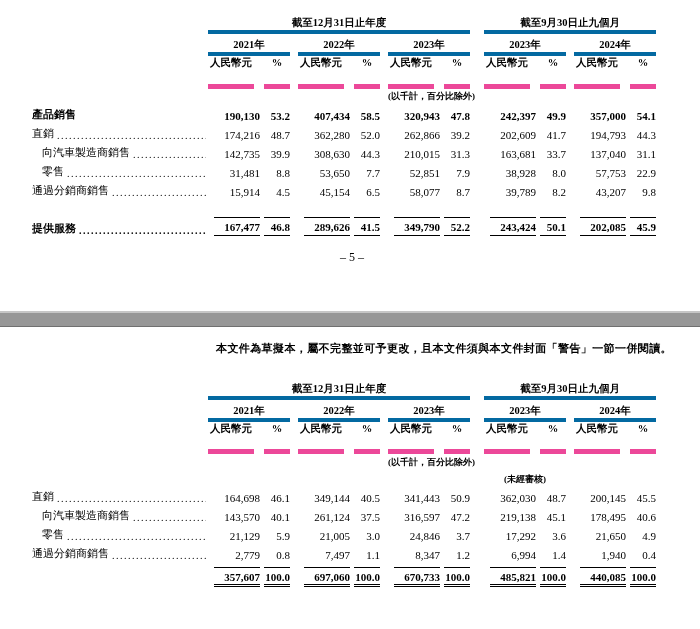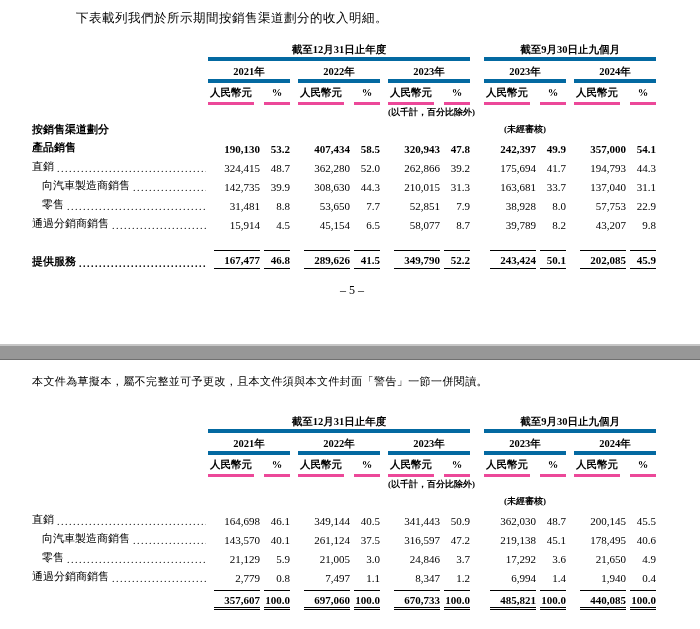--- a/index.html
+++ b/index.html
@@ -14,21 +14,21 @@
   table.fin td{padding:0;vertical-align:bottom;}
   .t1{margin-top:14px;}
   .t2{margin-top:24px;}
 
   
   thead td{font-weight:bold;text-align:center;font-size:10.5px;line-height:1.3;}
   .h-span td{height:16px;}
   .h-year td{height:18px;}
   .h-cur td{height:22px;}
   .span-cell,.year-cell{border-bottom:4px solid #0369a1;padding-bottom:2px;}
-  .hl{display:inline-block;border-bottom:3px solid #ec4899;padding-bottom:2px;}
+  .hl{display:inline-block;border-bottom:5px solid #ec4899;padding-bottom:14px;}
   .hl-num{min-width:46px;text-align:center;}
   .hl-pct{min-width:26px;text-align:center;}
   .cur-num{text-align:left !important;}
   .cur-pct{text-align:right !important;}
   .h-noteA td{height:14px;}
   .h-noteB td{height:17px;}
   .note{font-size:9px;white-space:nowrap;font-weight:bold;overflow:visible;margin-top:48px;}
   .sec-label{text-align:left !important;font-size:11px;white-space:nowrap;}
 
   
@@ -48,30 +48,29 @@
   tr.rule-single .u{border-top:1px solid #000;border-bottom:1px solid #000;padding:3px 0 2px;font-family:Liberation Serif, serif;}
   tr.rule-double{height:26px;}
   tr.rule-double .u{border-top:1px solid #000;border-bottom:3px double #000;padding:3px 0 1px;}
   tr.spacer{height:12px;}
 
   .pageno{text-align:center;font-size:12px;margin:14px 0 0 0;}
 
   .divider{height:13px;margin-top:46px;background:#979797;
            border-top:2px solid #c6c6c6;border-bottom:1px solid #707070;}
 
-  .notice{margin:14px 0 0 0;font-size:11px;font-weight:normal;letter-spacing:0.4px;}
+  .notice{margin:14px 0 0 0;font-size:11px;font-weight:bold;letter-spacing:0.4px;text-align:right;}
   .headblock{margin-top:12px;}
   .hrule{height:2px;background:#8a8a8a;border-top:1px solid #6d6d6d;}
   h1.summary{margin:4px 0;text-align:center;font-size:17px;font-weight:bold;letter-spacing:6px;}
 </style>
 </head>
 <body>
 
 <div class="pad">
-  <p class="intro">下表載列我們於所示期間按銷售渠道劃分的收入明細。</p>
 
   <table class="fin t1">
     <colgroup>
       <col style="width:176px">
       <col style="width:52px">
         <col style="width:30px">
         <col style="width:8px">
       <col style="width:52px">
         <col style="width:30px">
         <col style="width:8px">
@@ -125,32 +124,20 @@
         <td colspan="2"></td>
           <td></td>
         <td colspan="2"></td>
           <td></td>
         <td colspan="2" class="note">(以千計，百分比除外)</td>
         <td></td>
         <td colspan="2"></td>
           <td></td>
         <td colspan="2"></td>
       </tr>
-      <tr class="h-noteB">
-        <td class="sec-label">按銷售渠道劃分</td>
-        <td colspan="2"></td>
-          <td></td>
-        <td colspan="2"></td>
-          <td></td>
-        <td colspan="2"></td>
-        <td></td>
-        <td colspan="2" class="note">(未經審核)</td>
-        <td></td>
-        <td colspan="2"></td>
-      </tr>
     </thead>
     <tbody id="t1body">
         <tr class="bold">
     <td class="lblcell">
       <span class="lblflex">
               <span class="lbl">產品銷售</span>
               <span class="leader" style="visibility: hidden;"></span>
             </span>
     </td>
     <td class="val num"><span class="u">190,130</span></td>
@@ -168,30 +155,30 @@
     <td class="val num"><span class="u">357,000</span></td>
     <td class="val pct"><span class="u">54.1</span></td>
   </tr>
         <tr>
     <td class="lblcell">
       <span class="lblflex">
               <span class="lbl">直銷</span>
               <span class="leader"></span>
             </span>
     </td>
-    <td class="val num"><span class="u">324,415</span></td>
+    <td class="val num"><span class="u">174,216</span></td>
     <td class="val pct"><span class="u">48.7</span></td>
     <td class="gap"></td>
     <td class="val num"><span class="u">362,280</span></td>
     <td class="val pct"><span class="u">52.0</span></td>
     <td class="gap"></td>
     <td class="val num"><span class="u">262,866</span></td>
     <td class="val pct"><span class="u">39.2</span></td>
     <td class="bgap"></td>
-    <td class="val num"><span class="u">175,694</span></td>
+    <td class="val num"><span class="u">202,609</span></td>
     <td class="val pct"><span class="u">41.7</span></td>
     <td class="gap"></td>
     <td class="val num"><span class="u">194,793</span></td>
     <td class="val pct"><span class="u">44.3</span></td>
   </tr>
         <tr>
     <td class="lblcell indent">
       <span class="lblflex">
               <span class="lbl">向汽車製造商銷售</span>
               <span class="leader"></span>

